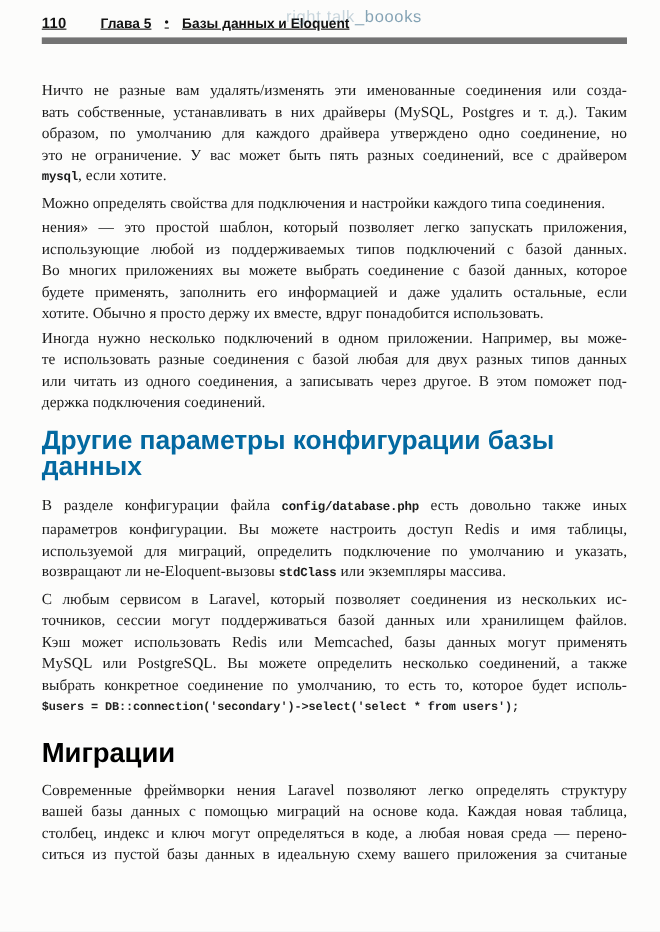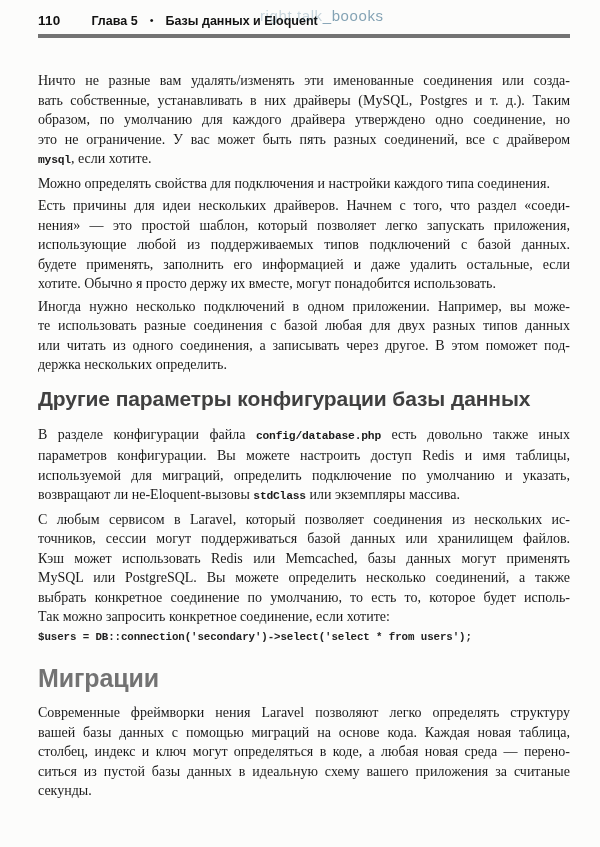--- a/index.html
+++ b/index.html
@@ -5,25 +5,26 @@
   html,body{margin:0;padding:0;}
   body{width:600px;height:847px;background:#e9e9e9;font-family:"Liberation Serif",serif;}
   .page{
     width:600px;height:847px;box-sizing:border-box;
     background:#fcfcfb;color:#191919;position:relative;overflow:hidden;
   }
   
   .page-header{
     margin:0 30px 0 38px;
     padding:13px 0 6px;
-    border-bottom:4px solid #737373;
+    border-bottom:6px solid #737373;
     font-family:"Liberation Sans",sans-serif;
     color:#121212;
     display:flex;align-items:baseline;
     position:relative;
+    text-decoration:underline;
   }
   .page-number{font-weight:700;font-size:13.5px;margin-right:31px;letter-spacing:.2px;}
   .chapter-label{font-weight:600;font-size:12.5px;}
   .bullet-sep{margin:0 12px;font-size:11px;position:relative;top:-1px;}
   .chapter-title{font-weight:600;font-size:12.5px;}
   .watermark{
     position:absolute;left:222px;top:7px;
     font-family:"Liberation Sans",sans-serif;font-size:15px;
     color:#0c4a6e;letter-spacing:.6px;filter:blur(.3px);
     white-space:nowrap;pointer-events:none;
@@ -37,27 +38,27 @@
   }
   .para{margin:0 0 3px;}
   .line{text-align:justify;text-align-last:justify;}
   .line.last{text-align-last:left;}
   .inline-code{
     font-family:"Liberation Mono",monospace;
     font-size:11.3px;font-weight:700;letter-spacing:-.2px;
   }
   .heading-sub{
     font-family:"Liberation Sans",sans-serif;font-weight:700;
-    font-size:21px;line-height:24px;margin:12px 0 14px;
-    color:#404040;letter-spacing:-.1px;
+    font-size:24px;line-height:24px;margin:12px 0 14px;
+    color:#0369a1;letter-spacing:-.1px;
   }
   .heading-main{
     font-family:"Liberation Sans",sans-serif;font-weight:700;
     font-size:25px;line-height:30px;margin:18px 0 10px;
-    color:#737373;letter-spacing:-.1px;
+    color:#000000;letter-spacing:-.1px;
   }
   .code-block{
     font-family:"Liberation Mono",monospace;
     font-size:10.8px;font-weight:700;line-height:15.5px;
     margin:3px 0 0;color:#222;letter-spacing:-.1px;white-space:pre;
   }
 </style>
 </head>
 <body>
 
@@ -78,51 +79,49 @@
         <div class="line"><span>Ничто не разные вам удалять/изменять эти именованные соединения или созда-</span></div>
         <div class="line"><span>вать собственные, устанавливать в них драйверы (MySQL, Postgres и т. д.). Таким</span></div>
         <div class="line"><span>образом, по умолчанию для каждого драйвера утверждено одно соединение, но</span></div>
         <div class="line"><span>это не ограничение. У вас может быть пять разных соединений, все с драйвером</span></div>
         <div class="line last"><span class="inline-code">mysql</span><span>, если хотите.</span></div>
       </div>
       <div class="para">
         <div class="line last"><span>Можно определять свойства для подключения и настройки каждого типа соединения.</span></div>
       </div>
       <div class="para">
-        <div class="line"><span>Есть причины для идеи нескольких драйверов. Начнем с того, что раздел «соеди-</span></div>
         <div class="line"><span>нения» — это простой шаблон, который позволяет легко запускать приложения,</span></div>
         <div class="line"><span>использующие любой из поддерживаемых типов подключений с базой данных.</span></div>
+        <div class="line"><span>Во многих приложениях вы можете выбрать соединение с базой данных, которое</span></div>
         <div class="line"><span>будете применять, заполнить его информацией и даже удалить остальные, если</span></div>
-        <div class="line last"><span>хотите. Обычно я просто держу их вместе, могут понадобится использовать.</span></div>
+        <div class="line last"><span>хотите. Обычно я просто держу их вместе, вдруг понадобится использовать.</span></div>
       </div>
       <div class="para">
         <div class="line"><span>Иногда нужно несколько подключений в одном приложении. Например, вы може-</span></div>
         <div class="line"><span>те использовать разные соединения с базой любая для двух разных типов данных</span></div>
         <div class="line"><span>или читать из одного соединения, а записывать через другое. В этом поможет под-</span></div>
-        <div class="line last"><span>держка нескольких определить.</span></div>
+        <div class="line last"><span>держка подключения соединений.</span></div>
       </div>
       <div class="heading-sub">Другие параметры конфигурации базы данных</div>
       <div class="para">
         <div class="line"><span>В разделе конфигурации файла </span><span class="inline-code">config/database.php</span><span> есть довольно также иных</span></div>
         <div class="line"><span>параметров конфигурации. Вы можете настроить доступ Redis и имя таблицы,</span></div>
         <div class="line"><span>используемой для миграций, определить подключение по умолчанию и указать,</span></div>
         <div class="line last"><span>возвращают ли не-Eloquent-вызовы </span><span class="inline-code">stdClass</span><span> или экземпляры массива.</span></div>
       </div>
       <div class="para">
         <div class="line"><span>С любым сервисом в Laravel, который позволяет соединения из нескольких ис-</span></div>
         <div class="line"><span>точников, сессии могут поддерживаться базой данных или хранилищем файлов.</span></div>
         <div class="line"><span>Кэш может использовать Redis или Memcached, базы данных могут применять</span></div>
         <div class="line"><span>MySQL или PostgreSQL. Вы можете определить несколько соединений, а также</span></div>
         <div class="line"><span>выбрать конкретное соединение по умолчанию, то есть то, которое будет исполь-</span></div>
-        <div class="line last"><span>Так можно запросить конкретное соединение, если хотите:</span></div>
       </div>
       <div class="code-block">$users = DB::connection('secondary')-&gt;select('select * from users');</div>
       <div class="heading-main">Миграции</div>
       <div class="para">
         <div class="line"><span>Современные фреймворки нения Laravel позволяют легко определять структуру</span></div>
         <div class="line"><span>вашей базы данных с помощью миграций на основе кода. Каждая новая таблица,</span></div>
         <div class="line"><span>столбец, индекс и ключ могут определяться в коде, а любая новая среда — перено-</span></div>
         <div class="line"><span>ситься из пустой базы данных в идеальную схему вашего приложения за считаные</span></div>
-        <div class="line last"><span>секунды.</span></div>
       </div>
     </main>
 
 </div>
 
 </body></html>

